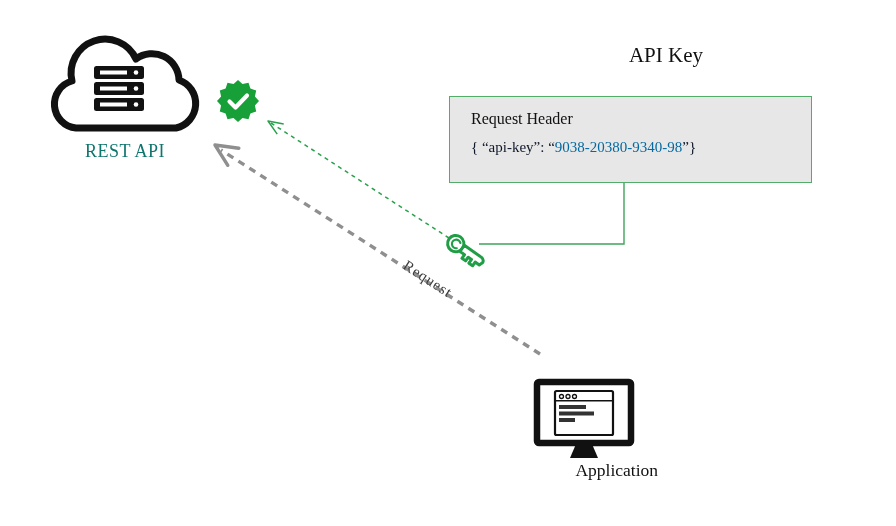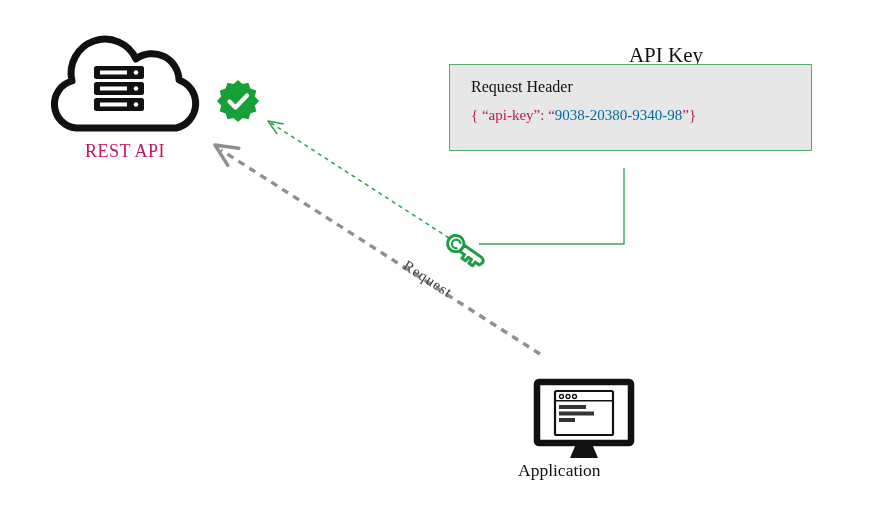--- a/index.html
+++ b/index.html
@@ -5,41 +5,41 @@
   html,body{margin:0;padding:0;background:#fff;}
   .canvas{
     position:relative;width:896px;height:526px;background:#ffffff;overflow:hidden;
     font-family:"Liberation Serif", serif;color:#111;
   }
   .abs{position:absolute;}
   svg{display:block;}
   .overlay{position:absolute;left:0;top:0;pointer-events:none;}
   .rest-api-label{
     left:50px;top:141px;width:150px;text-align:center;
-    font-size:18px;color:#be185d;letter-spacing:.5px;
+    font-size:18px;color:#0f766e;letter-spacing:.5px;
   }
   .api-key-title{
     left:523px;top:43px;width:180px;text-align:right;
     font-size:21px;color:#111;
   }
   .key-panel{
-    left:449px;top:64px;width:363px;height:87px;
+    left:449px;top:96px;width:363px;height:87px;
     background:#e7e7e7;border:1.5px solid #52ad68;box-sizing:border-box;
     padding:13px 0 0 21px;
   }
   .key-panel .hdr{font-size:16px;color:#111;}
   .key-panel .code{font-size:15px;margin-top:11px;}
-  .code .grn{color:#be185d;}
+  .code .grn{color:#0f172a;}
   .code .val{color:#0369a1;}
   .request-label{
     left:409px;top:257px;font-size:15px;color:#3d3d3d;
     transform:rotate(33deg);transform-origin:0 0;letter-spacing:1px;
   }
   .application-label{
-    left:518px;top:460px;width:140px;text-align:left;
+    left:518px;top:460px;width:140px;text-align:right;
     font-size:17.5px;color:#111;
   }
 </style>
 </head>
 <body>
 
 <div class="canvas">
 
   <svg class="overlay" width="896" height="526" viewBox="0 0 896 526">
 

